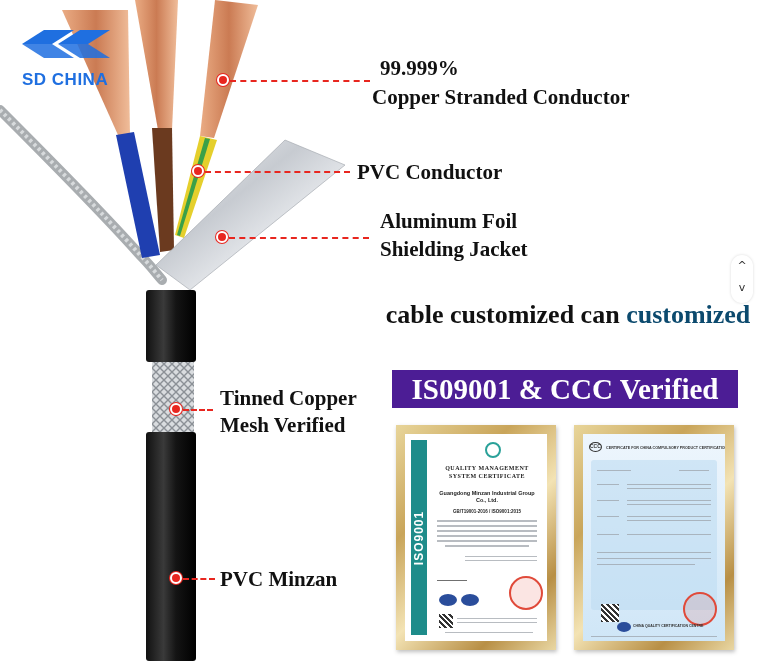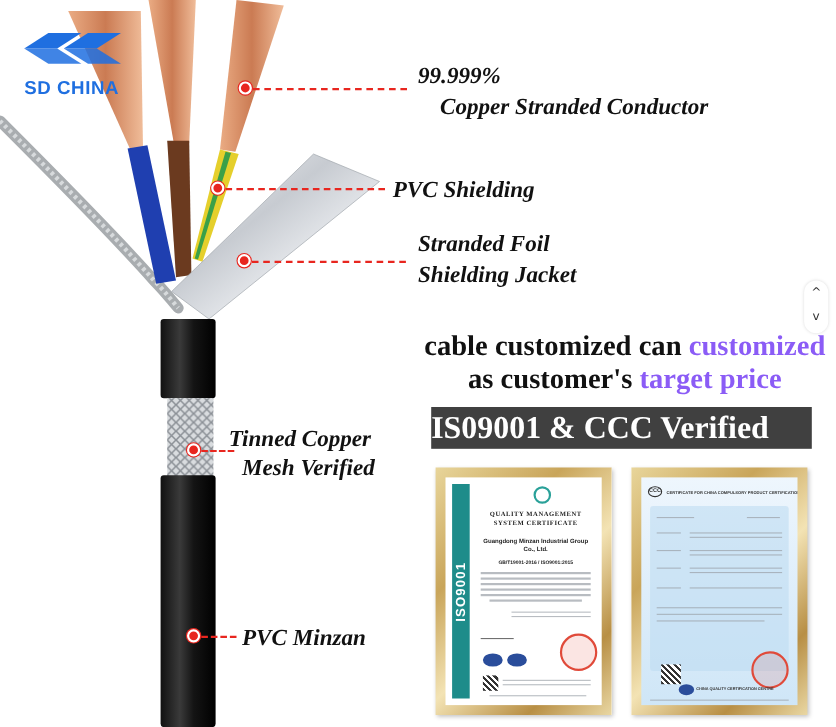--- a/index.html
+++ b/index.html
@@ -4,28 +4,28 @@
 <style>
   * { box-sizing: border-box; margin: 0; padding: 0; }
   body { width: 760px; height: 661px; background: #ffffff; position: relative; overflow: hidden; font-family: "Liberation Serif", serif; }
   .abs { position: absolute; }
 
   
   .logo { left: 18px; top: 22px; width: 100px; height: 70px; }
   .logo-text { left: 22px; top: 70px; font-family: "Liberation Sans", sans-serif; font-weight: bold; font-size: 17px; color: #1f6fe0; letter-spacing: 0.5px; }
 
   
-  .lbl { font-weight: bold; color: #111; font-size: 21px; line-height: 26px; white-space: nowrap; font-style: italic; }
+  .lbl { font-weight: bold; color: #111; font-size: 21px; line-height: 26px; white-space: nowrap; }
   .leader { height: 0; border-top: 2px dashed #e8261f; }
   .dot { width: 12px; height: 12px; border-radius: 50%; background: #e8261f; border: 2px solid #ffffff; box-shadow: 0 0 0 1px #e8261f; }
 
   
   .h-custom { left: 376px; top: 300px; width: 384px; text-align: center; font-weight: bold; font-size: 26px; line-height: 30px; color: #111; }
-  .blue { color: #8b5cf6; }
-  .banner { left: 392px; top: 370px; width: 346px; height: 38px; background: #404040; color: #fff; font-weight: bold; font-size: 29px; line-height: 38px; }
+  .blue { color: #0c4a6e; }
+  .banner { left: 392px; top: 370px; width: 346px; height: 38px; background: #4c1d95; color: #fff; font-weight: bold; font-size: 29px; line-height: 38px; text-align: center; }
 
   
   .scroll-ctrl { left: 731px; top: 255px; width: 22px; height: 48px; border-radius: 11px; background: #fff; box-shadow: 0 0 3px rgba(0,0,0,0.15); }
   .scroll-ctrl span { display: block; text-align: center; font-family: "DejaVu Sans", sans-serif; font-size: 11px; color: #333; line-height: 22px; cursor: pointer; }
 
   
   .frame { width: 160px; height: 225px; background: linear-gradient(135deg, #e8d59a, #c9a55a 30%, #f3e3b4 55%, #b88f45 80%, #e9d7a3); padding: 9px; box-shadow: 1px 2px 4px rgba(0,0,0,0.25); }
   .cert1 { left: 396px; top: 425px; }
   .cert2 { left: 574px; top: 425px; }
   .paper { width: 100%; height: 100%; background: #fff; position: relative; overflow: hidden; }
@@ -96,48 +96,47 @@
   <path d="M4 22 L26 8 L56 8 L34 22 Z" fill="#1f6fe0"></path>
   <path d="M4 22 L26 36 L56 36 L34 22 Z" fill="#1f6fe0" opacity="0.85"></path>
   <path d="M40 22 L62 8 L92 8 L70 22 Z" fill="#1f6fe0"></path>
   <path d="M40 22 L62 36 L92 36 L70 22 Z" fill="#1f6fe0" opacity="0.85"></path>
 </svg>
 <div class="abs logo-text">SD CHINA</div>
 
 <div class="abs dot" style="left:217px;top:74px"></div>
 <div class="abs leader" style="left:230px;top:80px;width:140px"></div>
 <div class="abs lbl" style="left:380px;top:55px">99.999%</div>
-<div class="abs lbl" style="left:400px;top:84px">Copper Stranded Conductor</div>
+<div class="abs lbl" style="left:372px;top:84px">Copper Stranded Conductor</div>
 
 <div class="abs dot" style="left:192px;top:165px"></div>
 <div class="abs leader" style="left:205px;top:171px;width:145px"></div>
-<div class="abs lbl" style="left:357px;top:159px">PVC Shielding</div>
+<div class="abs lbl" style="left:357px;top:159px">PVC Conductor</div>
 
 <div class="abs dot" style="left:216px;top:231px"></div>
 <div class="abs leader" style="left:229px;top:237px;width:140px"></div>
-<div class="abs lbl" style="left:380px;top:208px">Stranded Foil</div>
+<div class="abs lbl" style="left:380px;top:208px">Aluminum Foil</div>
 <div class="abs lbl" style="left:380px;top:236px">Shielding Jacket</div>
 
 <div class="abs dot" style="left:170px;top:403px"></div>
 <div class="abs leader" style="left:183px;top:409px;width:30px"></div>
-<div class="abs lbl" style="left:208px;top:385px">Tinned Copper</div>
+<div class="abs lbl" style="left:220px;top:385px">Tinned Copper</div>
 <div class="abs lbl" style="left:220px;top:412px">Mesh Verified</div>
 
 <div class="abs dot" style="left:170px;top:572px"></div>
 <div class="abs leader" style="left:183px;top:578px;width:32px"></div>
 <div class="abs lbl" style="left:220px;top:566px">PVC Minzan</div>
 
 <div class="abs scroll-ctrl">
   <span>^</span>
   <span>v</span>
 </div>
 
 <div class="abs h-custom">
   <div><span>cable customized can </span><span class="blue">customized</span></div>
-  <div><span>as customer's </span><span class="blue">target price</span></div>
 </div>
 <div class="abs banner">IS09001 &amp; CCC Verified</div>
 
 <div class="abs frame cert1">
   <div class="paper">
     <div class="iso-bar">
         <span>ISO9001</span>
       </div>
     <div class="c-logo"></div>
     <div class="c-title">

